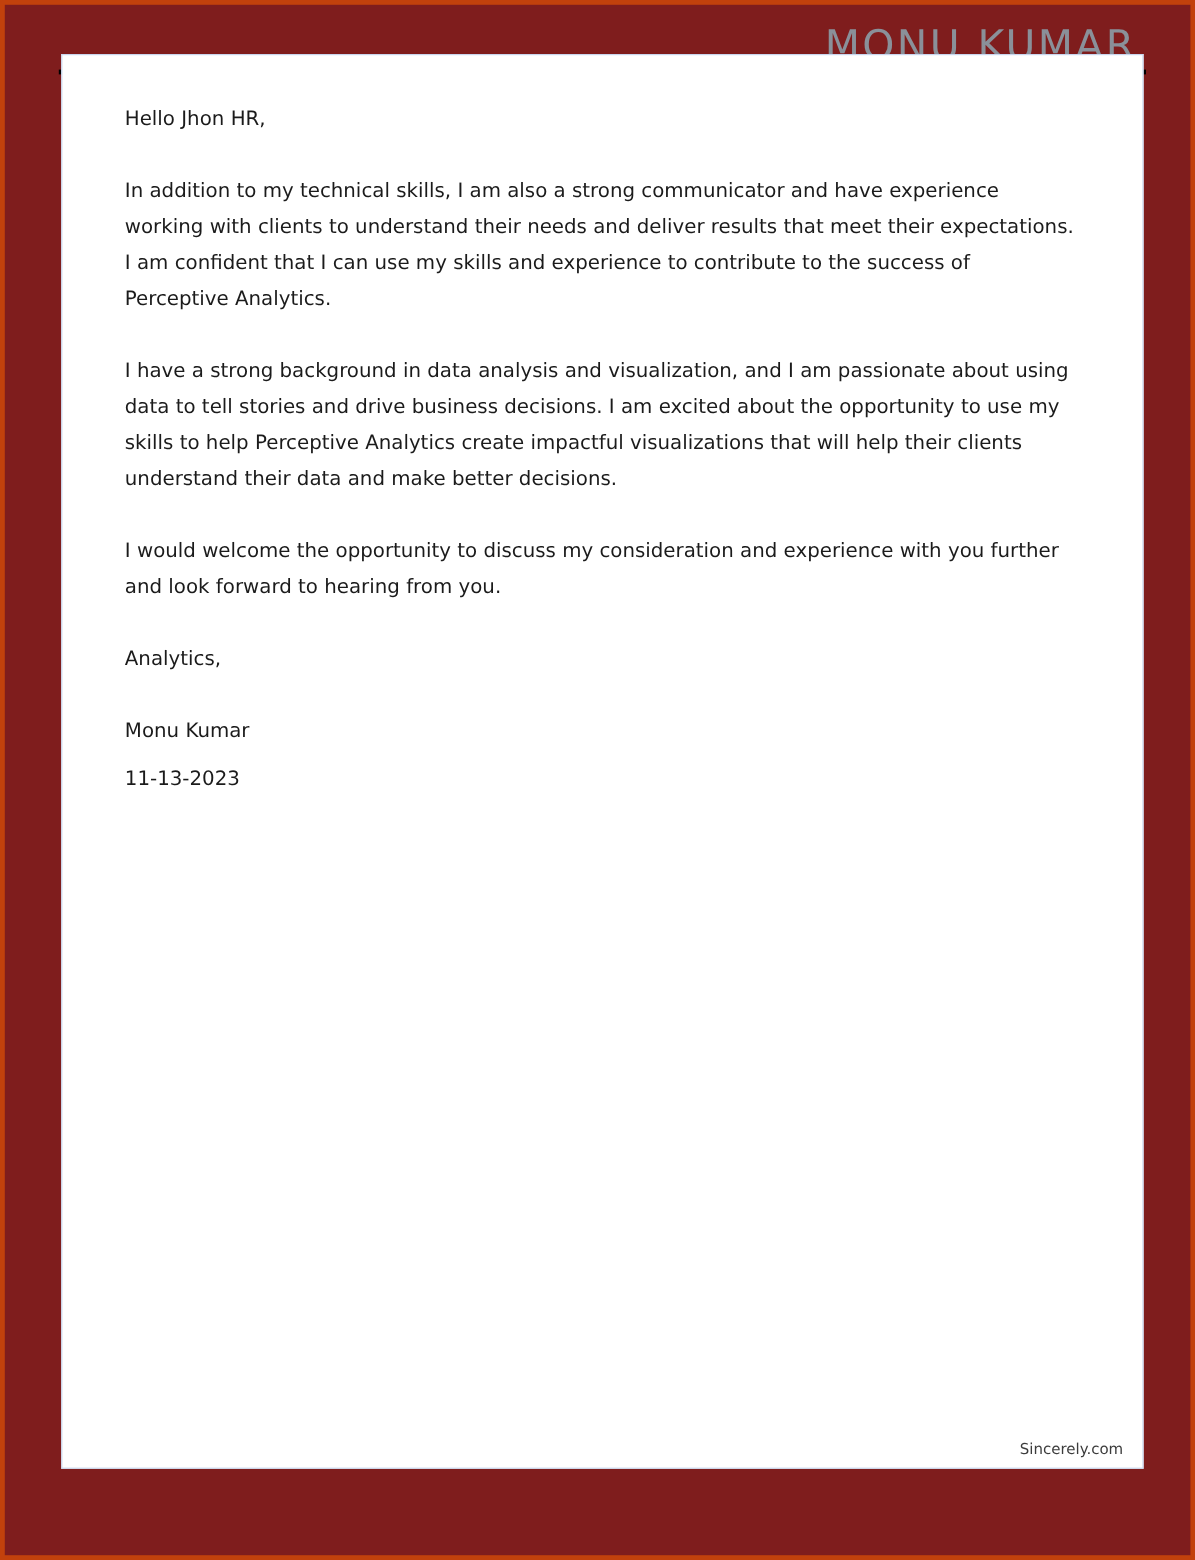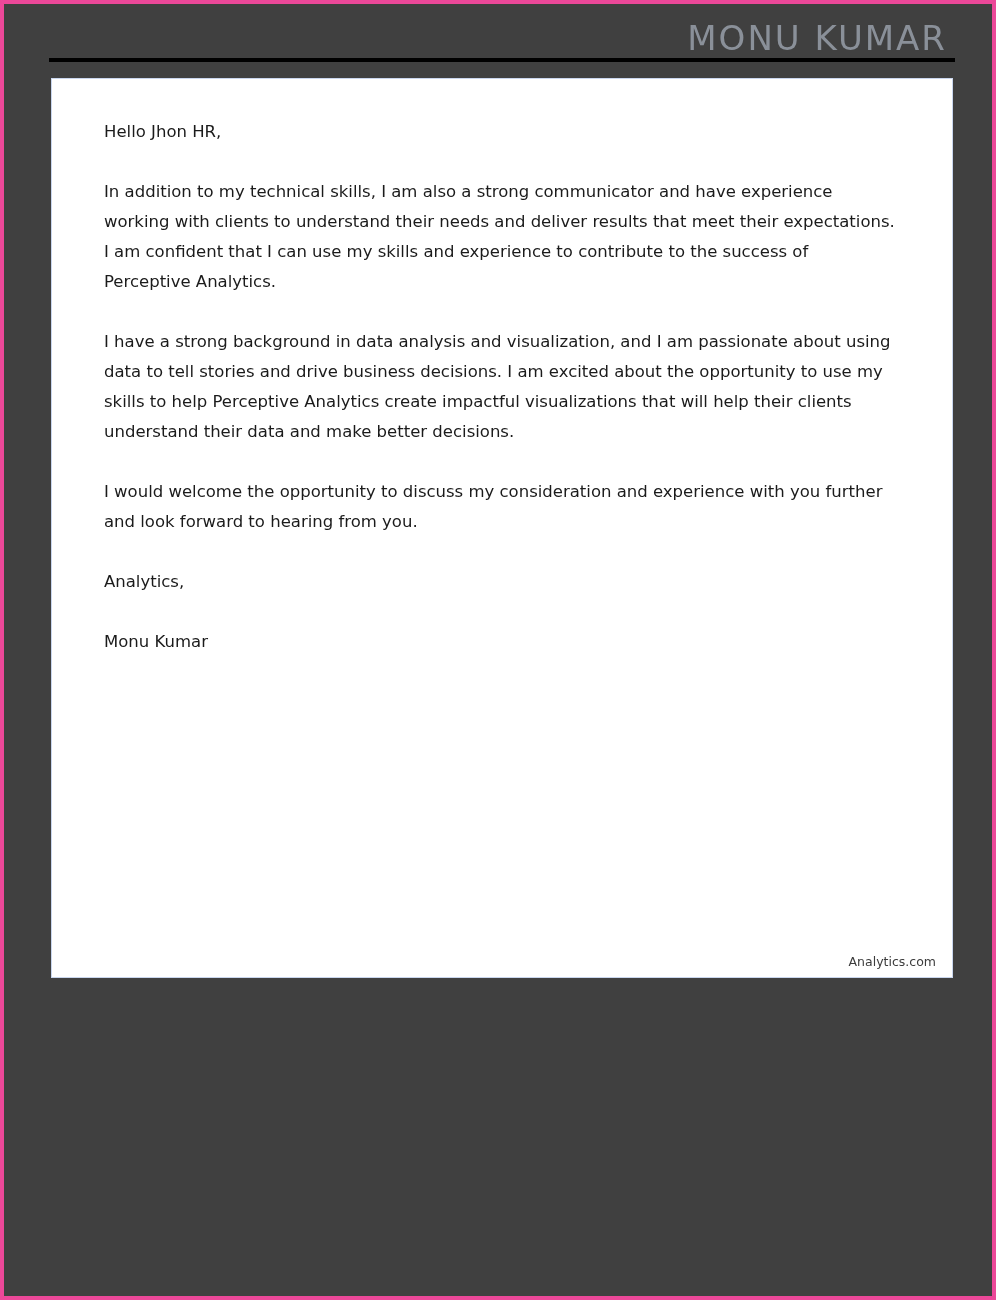--- a/index.html
+++ b/index.html
@@ -12,23 +12,23 @@
     background: #000;
     font-family: "DejaVu Sans", sans-serif;
     overflow: hidden;
   }
   .page {
     position: absolute;
     left: 0;
     top: 0;
     width: 996px;
     height: 1300px;
-    background: #404040;
+    background: #7f1d1d;
     box-sizing: border-box;
-    border: 4px solid #ec4899;
+    border: 4px solid #c2410c;
   }
   .header {
     position: absolute;
     left: 45px;
     top: 14px;
     right: 45px;
     height: 40px;
   }
   .header-name {
     position: absolute;
@@ -46,23 +46,23 @@
     position: absolute;
     left: 45px;
     top: 54px;
     width: 906px;
     height: 4px;
     background: #000;
   }
   .sheet {
     position: absolute;
     left: 47px;
-    top: 74px;
+    top: 41px;
     width: 902px;
-    height: 900px;
+    height: 1179px;
     background: #ffffff;
     border: 1px solid #c9d6ee;
     box-sizing: border-box;
   }
   .letter {
     position: absolute;
     left: 52px;
     top: 38px;
     width: 792px;
   }
@@ -107,18 +107,19 @@
 
   <div class="sheet">
 
     <div class="letter">
       <p class="tight">Hello Jhon HR,</p>
       <p> In addition to my technical skills, I am also a strong communicator and have experience working with clients to understand their needs and deliver results that meet their expectations. I am confident that I can use my skills and experience to contribute to the success of Perceptive Analytics.</p>
       <p>I have a strong background in data analysis and visualization, and I am passionate about using data to tell stories and drive business decisions. I am excited about the opportunity to use my skills to help Perceptive Analytics create impactful visualizations that will help their clients understand their data and make better decisions.</p>
       <p>I would welcome the opportunity to discuss my consideration and experience with you further and look forward to hearing from you.</p>
       <p>Analytics,</p>
       <p class="signature">Monu Kumar</p>
+      <p class="date">11-13-2023</p>
     </div>
 
-    <div class="footer-brand">Analytics.com</div>
+    <div class="footer-brand">Sincerely.com</div>
   </div>
 
 </div>
 
 </body></html>

